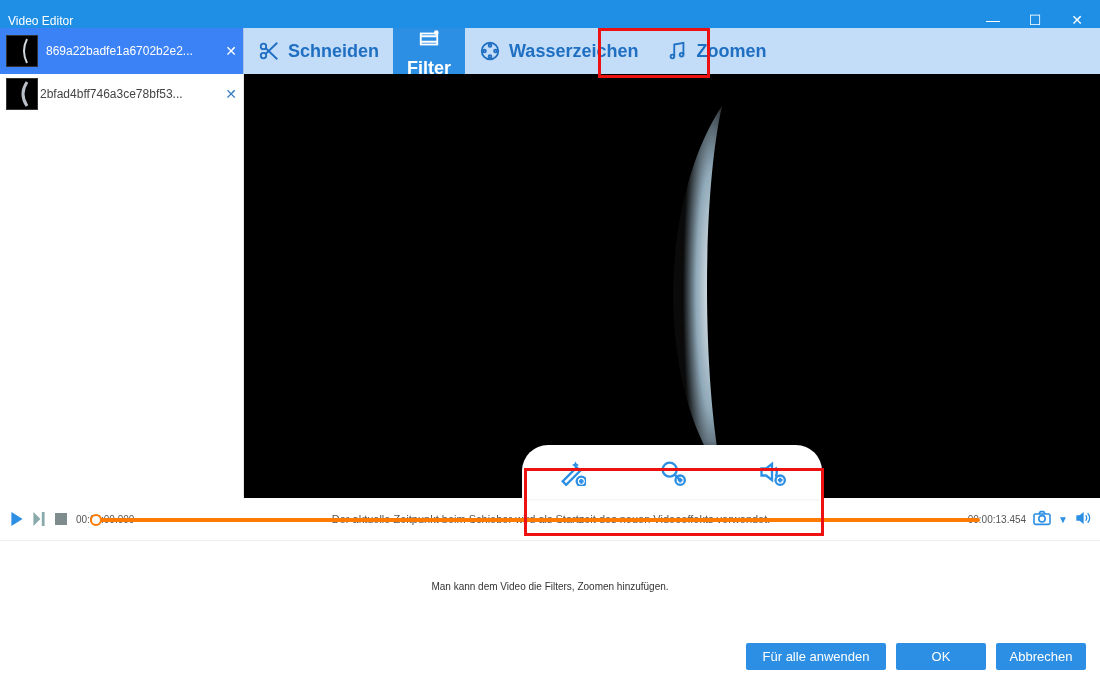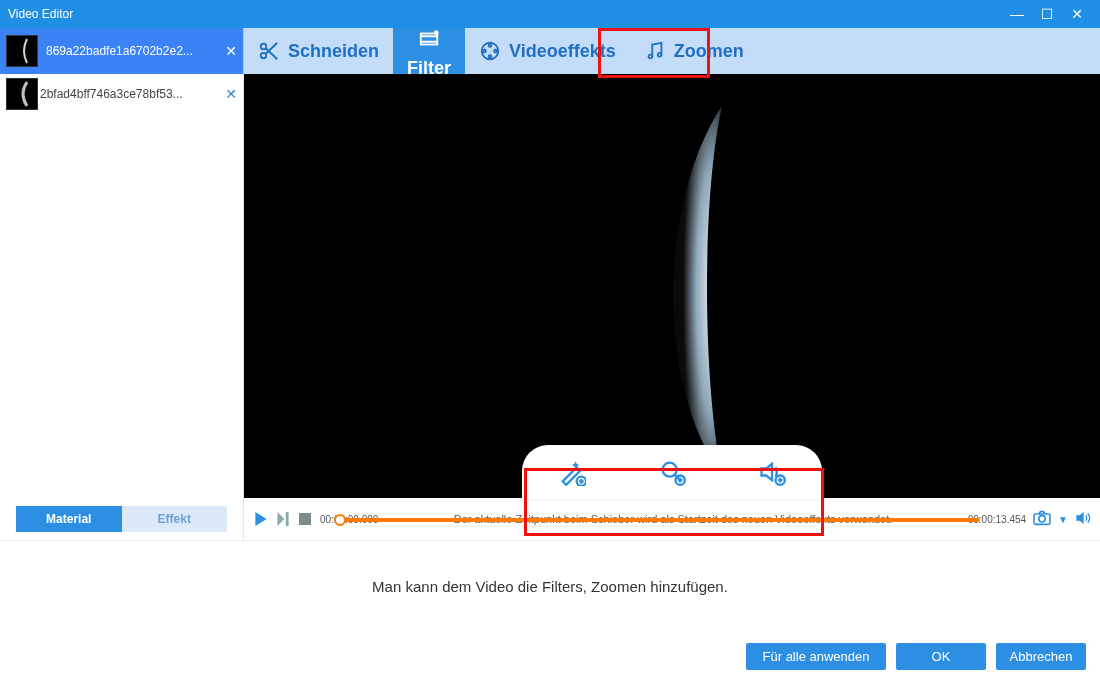--- a/index.html
+++ b/index.html
@@ -1,19 +1,19 @@
 <!DOCTYPE html>
 <html><head>
 <meta charset="utf-8">
 <style>
   * { box-sizing: border-box; margin: 0; padding: 0; font-family: -apple-system, "Segoe UI", Arial, sans-serif; }
   html, body { width: 1100px; height: 680px; overflow: hidden; background: #fff; }
 
   
-  .titlebar { height: 28px; background: #1f8fe6; color: #fff; display: flex; align-items: center; padding: 0 8px; font-size: 12px; }
+  .titlebar { height: 28px; background: #1f8fe6; color: #fff; display: flex; align-items: flex-end; padding: 0 8px; font-size: 12px; gap: 12px; }
   .titlebar .spacer { flex: 1; }
   .titlebar .winbtn { width: 30px; text-align: center; font-size: 14px; cursor: pointer; }
 
   
   .row1 { display: flex; height: 46px; }
   .side-top { width: 244px; background: #c3dcf8; border-right: 1px solid #a9c6e6; }
   .side-top .file-item { height: 46px; display: flex; align-items: center; padding: 0 6px; gap: 8px; font-size: 12px; position: relative; }
   .side-top .file-item.active { background: #3b82f6; color: #fff; }
   .thumb { width: 32px; height: 32px; background: #000; border: 1px solid #333; display: flex; align-items: center; justify-content: center; overflow: hidden; }
   .thumb svg { display:block; }
@@ -49,21 +49,21 @@
   .tl { flex:1; display:flex; align-items:center; padding: 0 8px; gap:6px; font-size:10px; color:#555; position:relative; }
   .play-ctrls { display:flex; align-items:center; gap:4px; }
   .play-ctrls .pc { width:18px; height:18px; cursor:pointer; display:flex; align-items:center; justify-content:center; color:#2c8fe3; }
   .time-a, .time-b { font-size:10px; color:#555; }
   .hint { flex:1; text-align:center; font-size:11px; color:#555; }
   .track { position:absolute; left:90px; right:120px; bottom:6px; height:4px; background:#ff7a00; border-radius:2px; }
   .track .knob { position:absolute; left:0; top:-4px; width:12px; height:12px; border-radius:50%; background:#fff; border:2px solid #ff7a00; }
   .right-ic { display:flex; align-items:center; gap:6px; color:#2c8fe3; }
 
   
-  .desc { height: 92px; display:flex; align-items:center; justify-content:center; font-size:15px; color:#333; border-top:1px solid #eee; }
+  .desc { height: 92px; display:flex; align-items:center; justify-content:center; font-size:10px; color:#333; border-top:1px solid #eee; }
 
   
   .btnbar { height: 48px; display:flex; align-items:center; justify-content:flex-end; gap:10px; padding: 0 14px; }
   .btn { min-width: 90px; padding: 6px 6px; background:#2c8fe3; color:#fff; font-size:13px; border:none; border-radius:2px; cursor:pointer; }
 
   
   .callout { position:absolute; border:3px solid #e11; pointer-events:none; }
   .callout.a { left:598px; top:28px; width:112px; height:50px; }
   .callout.b { left:524px; top:468px; width:300px; height:68px; }
 
@@ -117,21 +117,21 @@
       <div class="tool">
         <span class="ico">
             <svg width="22" height="22" viewBox="0 0 24 24" fill="none" stroke="#1f6fc3" stroke-width="2">
               <circle cx="12" cy="12" r="9"></circle>
               <circle cx="12" cy="6" r="1.5"></circle>
               <circle cx="12" cy="18" r="1.5"></circle>
               <circle cx="6" cy="12" r="1.5"></circle>
               <circle cx="18" cy="12" r="1.5"></circle>
             </svg>
           </span>
-        <span>Videoeffekts</span>
+        <span>Wasserzeichen</span>
       </div>
       <div class="tool">
         <span class="ico">
             <svg width="22" height="22" viewBox="0 0 24 24" fill="none" stroke="#1f6fc3" stroke-width="2">
               <path d="M9 18V5l10-2v13"></path>
               <circle cx="7" cy="18" r="2"></circle>
               <circle cx="17" cy="16" r="2"></circle>
             </svg>
           </span>
         <span>Zoomen</span>
@@ -193,24 +193,20 @@
               <path d="M15 8c1.5 1.5 1.5 6.5 0 8"></path>
               <circle cx="19" cy="19" r="4"></circle>
               <path d="M19 17v4M17 19h4"></path>
             </svg>
         </div>
       </div>
     </div>
   </div>
 
   <div class="row-tl">
-    <div class="tabs">
-      <div class="tab active">Material</div>
-      <div class="tab">Effekt</div>
-    </div>
     <div class="tl">
       <div class="play-ctrls">
         <span class="pc">
             <svg width="14" height="14" viewBox="0 0 10 10">
               <path d="M1 0v10l8-5z" fill="#2c8fe3"></path>
             </svg>
           </span>
         <span class="pc">
             <svg width="14" height="14" viewBox="0 0 10 10">
               <path d="M1 0v10l5-5zM7 0h2v10H7z" fill="#8aa"></path>

